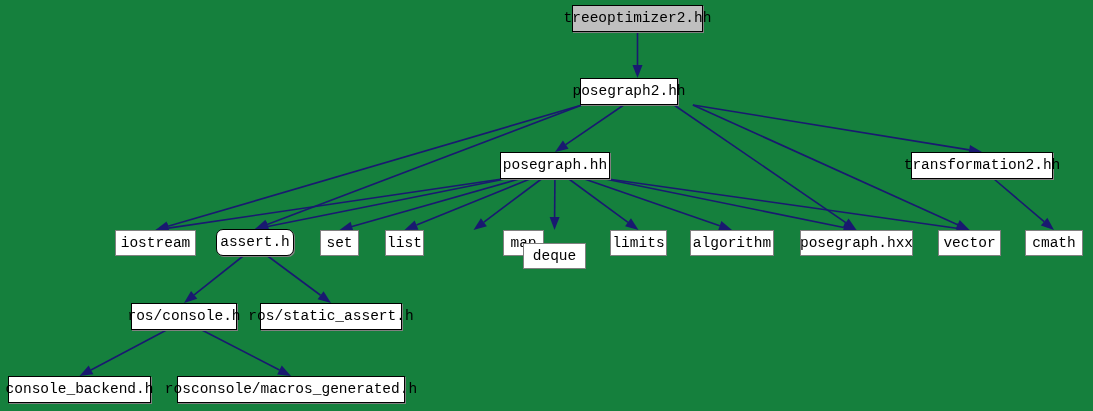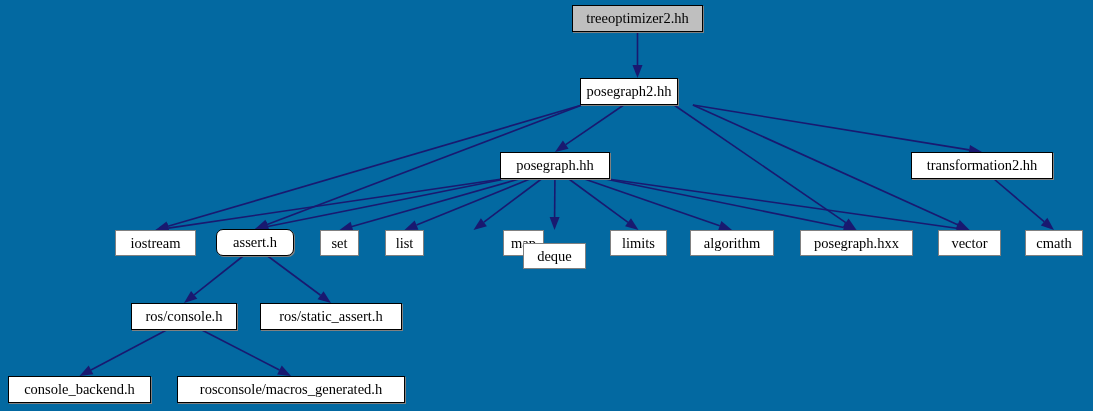--- a/index.html
+++ b/index.html
@@ -4,22 +4,22 @@
 <style>
   html, body {
     margin: 0;
     padding: 0;
     background: #ffffff;
   }
   #graph-root {
     position: relative;
     width: 1093px;
     height: 411px;
-    background: #0369a1;
-    font-family: Liberation Serif, serif;
+    background: #15803d;
+    font-family: Liberation Mono, monospace;
     overflow: hidden;
   }
   svg#edges {
     position: absolute;
     left: 0;
     top: 0;
     width: 1093px;
     height: 411px;
   }
   .node {

